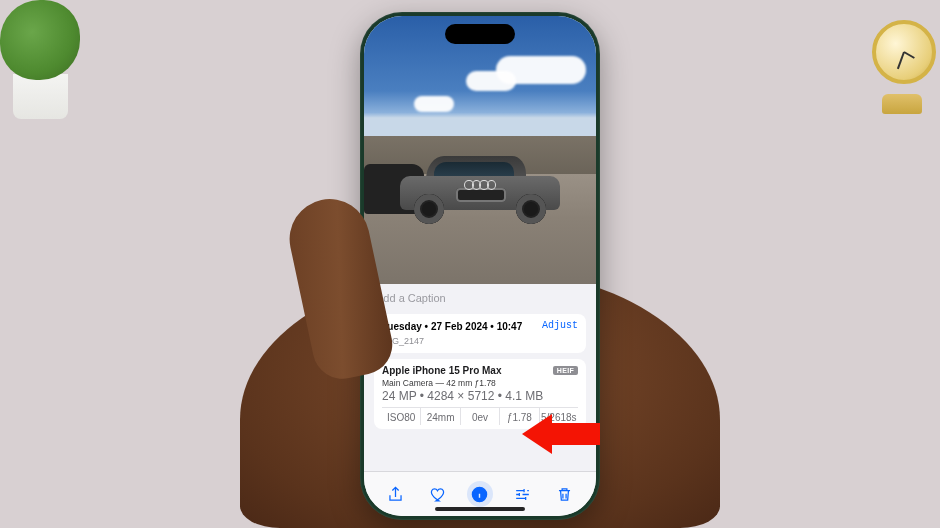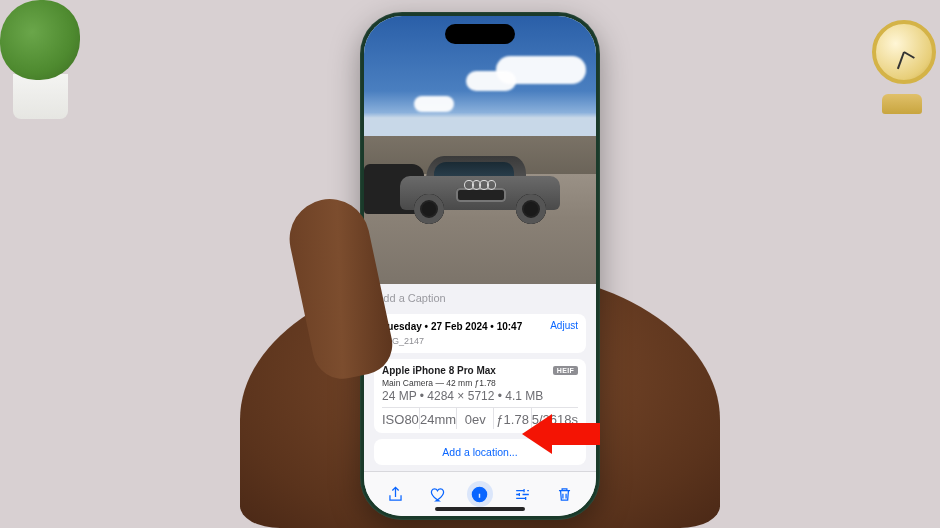--- a/index.html
+++ b/index.html
@@ -175,34 +175,34 @@
   }
   .row1 {
     background: #fff;
     border-radius: 8px;
     padding: 6px 8px;
     display: flex; justify-content: space-between; align-items: flex-start;
   }
   .row1 .meta { line-height: 1.35; }
   .row1 .dateline { font-weight: 600; color:#000; font-size: 10px;}
   .row1 .filename { color: #8e8e93; font-size: 9px; margin-top:1px;}
-  .adjust { color: #0a66ff; font-size: 10px; font-weight: 500; }
+  .adjust { color: #0a66ff; font-size: 10px; font-weight: 500; font-family: Liberation Mono, monospace; }
   .card {
     background: #fff; border-radius: 8px; padding: 6px 8px 4px;
   }
   .card .title { display:flex; justify-content:space-between; align-items:center; }
   .card .device { font-weight: 600; font-size: 10px; }
   .badge { background:#8e8e93; color:#fff; font-size:7px; font-weight:700; padding:1px 4px; border-radius:2px; letter-spacing:.3px;}
   .card .camline { color:#3a3a3c; font-size:8.5px; margin-top:2px;}
   .card .specline { color:#6d6d72; font-size:12px; margin-top:1px;}
   .exif {
     display:flex; margin-top:4px; border-top:0.5px solid #e2e2e6;
   }
   .exif > div {
-    flex:1; text-align:center; padding:4px 0 2px; font-size:13px; color:#6d6d72;
+    flex:1; text-align:center; padding:4px 0 2px; font-size:10px; color:#6d6d72;
     border-right:0.5px solid #e2e2e6;
   }
   .exif > div:last-child { border-right:none; }
   .loc {
     background:#fff; border-radius:8px; text-align:center; padding:7px 0;
   }
   .loc a { color:#0a66ff; font-size:10.5px; text-decoration:none; }
 
   
   .toolbar {
@@ -282,37 +282,34 @@
       <div class="row1">
         <div class="meta">
           <div class="dateline">Tuesday • 27 Feb 2024 • 10:47</div>
           <div class="filename">IMG_2147</div>
         </div>
         <div class="adjust">Adjust</div>
       </div>
 
       <div class="card">
         <div class="title">
-          <span class="device">Apple iPhone 8 Pro Max</span>
+          <span class="device">Apple iPhone 15 Pro Max</span>
           <span class="badge">HEIF</span>
         </div>
         <div class="camline">Main Camera — 42 mm ƒ1.78</div>
         <div class="specline">24 MP • 4284 × 5712 • 4.1 MB</div>
         <div class="exif">
           <div>ISO80</div>
           <div>24mm</div>
           <div>0ev</div>
           <div>ƒ1.78</div>
           <div>5/2618s</div>
         </div>
       </div>
 
-      <div class="loc">
-        <a>Add a location...</a>
-      </div>
     </div>
 
     <div class="toolbar">
       <div class="tb-btn" title="Share">
         <svg viewBox="0 0 24 24">
             <path d="M12 3v12M8 7l4-4 4 4M5 13v6h14v-6"></path>
           </svg>
       </div>
       <div class="tb-btn" title="Favorite">
         <svg viewBox="0 0 24 24">

